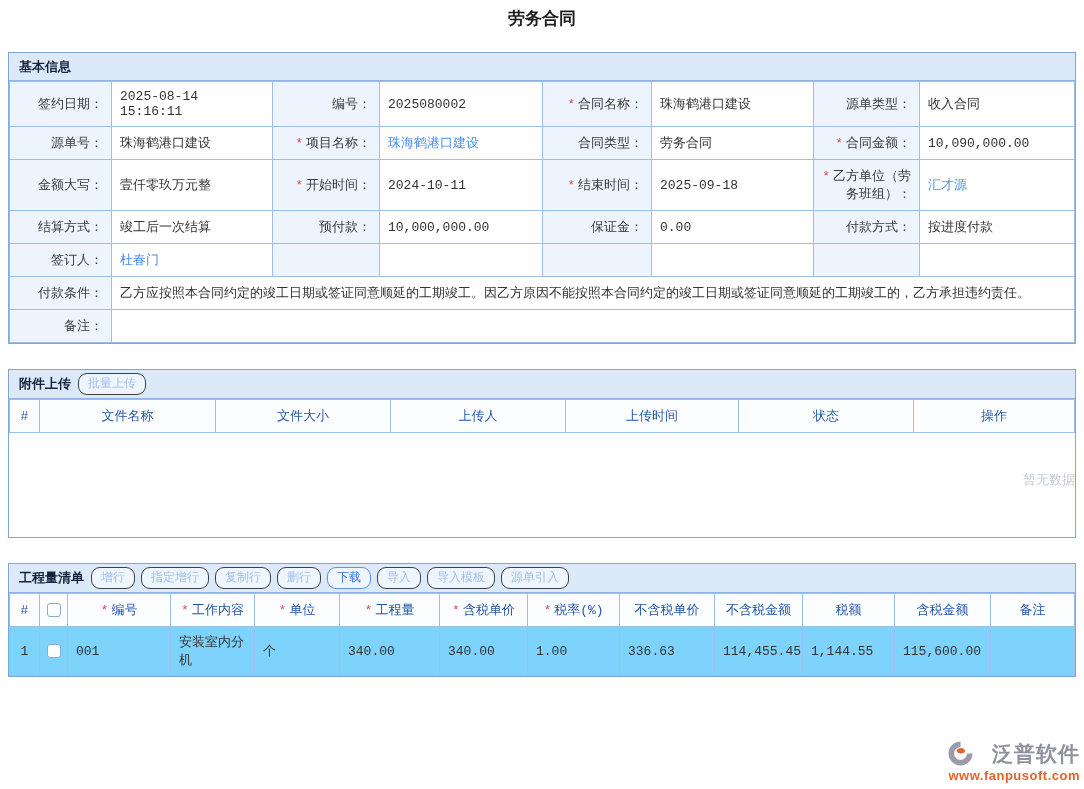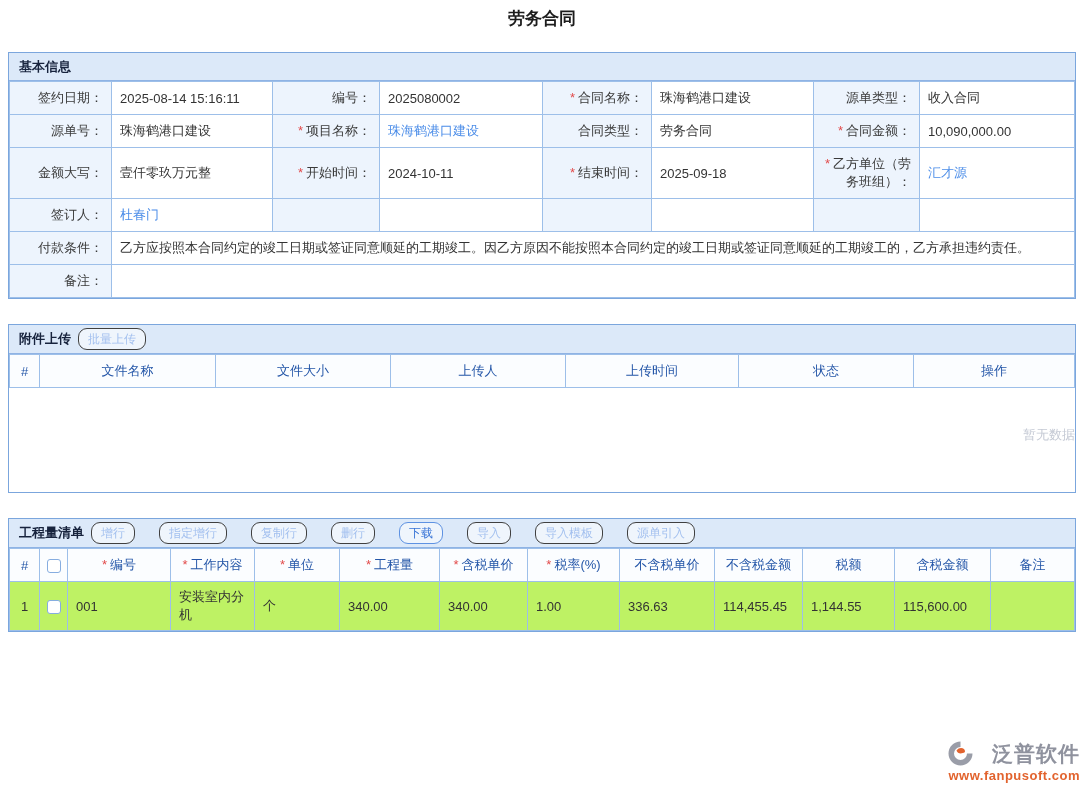--- a/index.html
+++ b/index.html
@@ -7,21 +7,21 @@
   body {
     width:1084px; height:789px; position:relative; overflow:hidden;
     background:#ffffff;
     font-family:"Liberation Sans","DejaVu Sans",sans-serif;
     font-size:13px; color:#333;
   }
   .page-title {
     text-align:center; font-size:17px; font-weight:bold; color:#1c1c1c;
     margin:7px 0 22px;
   }
-  .section { border:1px solid #7ba6dd; margin:0 8px 25px; background:#bef264; }
+  .section { border:1px solid #7ba6dd; margin:0 8px 25px; background:#7dd3fc;font-family:Liberation Mono, monospace; }
   .sec-head {
     background:#dce9f9; border-bottom:1px solid #8fb3e4;
     min-height:28px; display:flex; align-items:center; gap:7px;
     padding:3px 10px;
   }
   .sec-title { font-weight:bold; color:#17233d; font-size:13px; }
   table { border-collapse:collapse; width:100%; table-layout:fixed; }
   td, th {
     border:1px solid #9dbfe9; padding:7px 8px; font-size:13px;
     overflow:hidden; vertical-align:middle; font-weight:normal;
@@ -100,20 +100,30 @@
         </tr>
         <tr>
           <td class="lbl">金额大写：</td>
           <td class="val">壹仟零玖万元整</td>
           <td class="lbl"><span class="req">*</span>开始时间：</td>
           <td class="val">2024-10-11</td>
           <td class="lbl"><span class="req">*</span>结束时间：</td>
           <td class="val">2025-09-18</td>
           <td class="lbl"><span class="req">*</span>乙方单位（劳务班组）：</td>
           <td class="val"><span class="link">汇才源</span></td>
+        </tr>
+        <tr>
+          <td class="lbl">结算方式：</td>
+          <td class="val">竣工后一次结算</td>
+          <td class="lbl">预付款：</td>
+          <td class="val">10,000,000.00</td>
+          <td class="lbl">保证金：</td>
+          <td class="val">0.00</td>
+          <td class="lbl">付款方式：</td>
+          <td class="val">按进度付款</td>
         </tr>
         <tr>
           <td class="lbl">签订人：</td>
           <td class="val"><span class="link">杜春门</span></td>
           <td class="lbl"></td>
           <td class="val"></td>
           <td class="lbl"></td>
           <td class="val"></td>
           <td class="lbl"></td>
           <td class="val"></td>
@@ -156,21 +166,21 @@
           <th>操作</th>
         </tr>
       </thead>
   </table>
   <div class="empty">暂无数据</div>
 </section>
 
 <section class="section">
   <div class="sec-head">
     <span class="sec-title">工程量清单</span>
-    <span id="boq-buttons" style="display:flex;gap:24px;">
+    <span id="boq-buttons" style="display:flex;gap:6px;">
         <span class="btn">增行</span>
         <span class="btn">指定增行</span>
         <span class="btn">复制行</span>
         <span class="btn">删行</span>
         <span class="btn active">下载</span>
         <span class="btn">导入</span>
         <span class="btn">导入模板</span>
         <span class="btn">源单引入</span>
       </span>
   </div>

